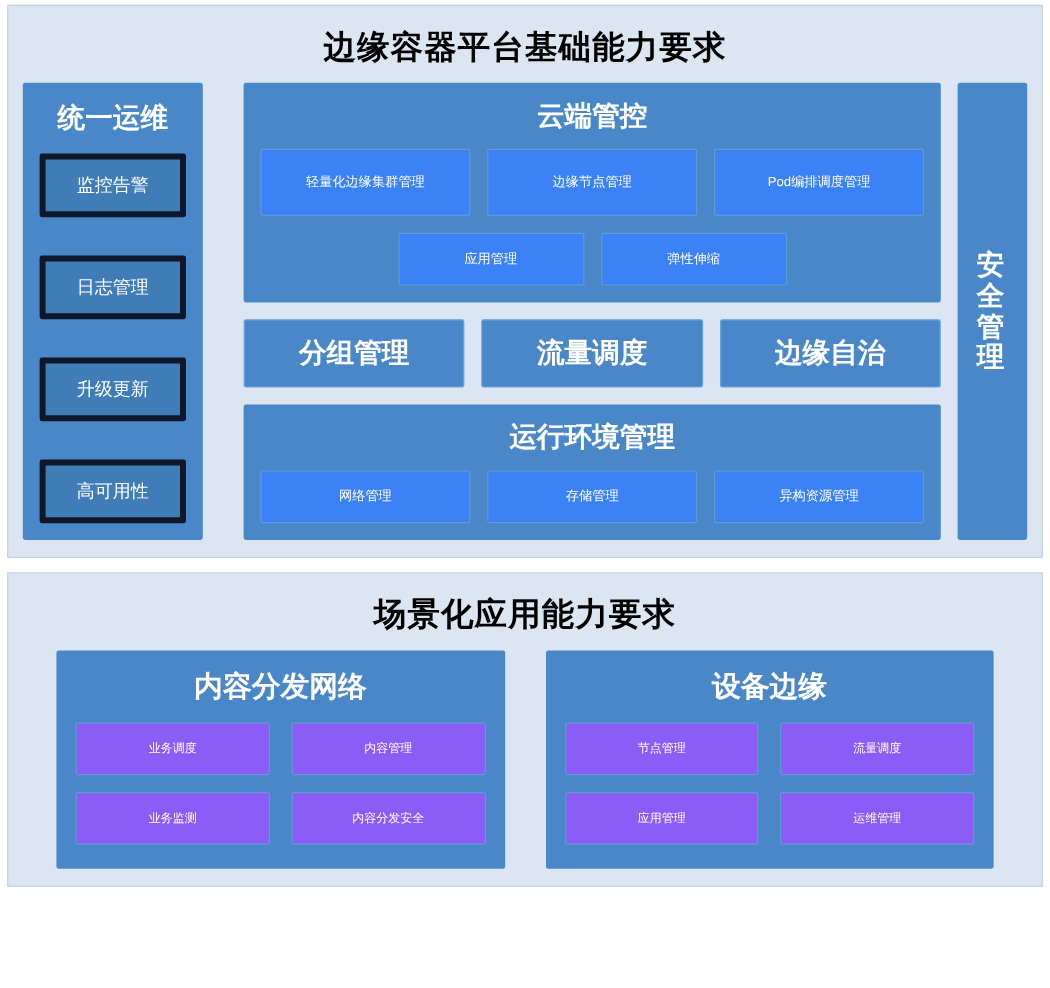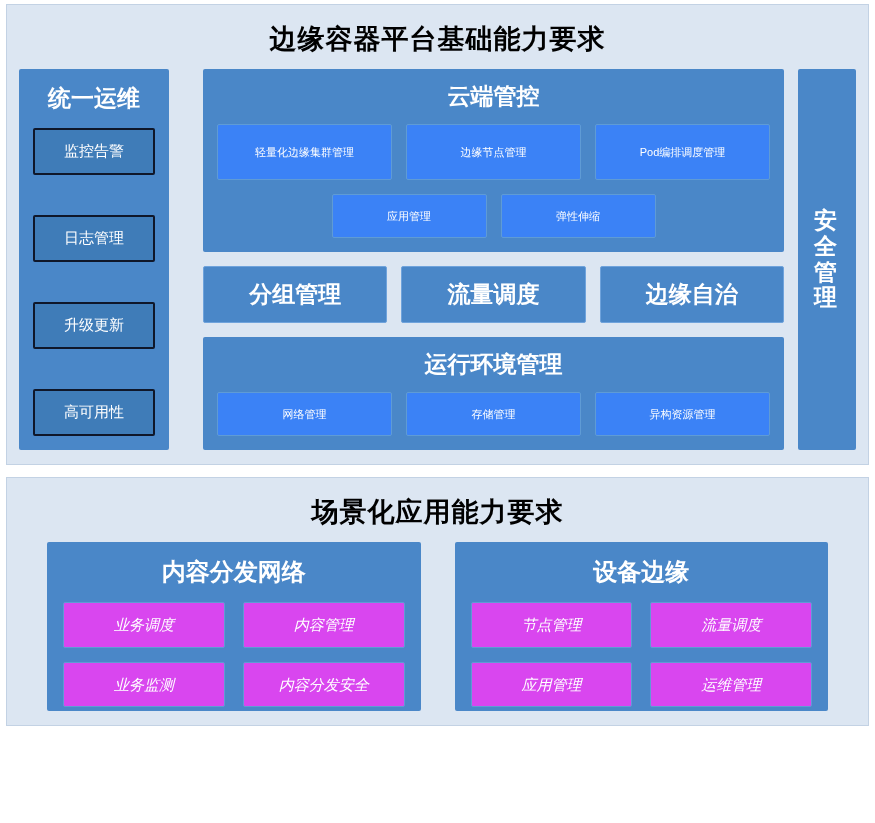--- a/index.html
+++ b/index.html
@@ -64,21 +64,21 @@
   }
   .ops-items {
     display: flex;
     flex-direction: column;
     justify-content: space-between;
     flex: 1;
     gap: 16px;
   }
   .ops-item {
     background: #3f7cb8;
-    border: 2px solid #0f172a;
+    border: 5px solid #0f172a;
     border-radius: 2px;
     text-align: center;
     font-size: 15px;
     padding: 12px 4px;
   }
 
   .col-center {
     flex: 1;
     display: flex;
     flex-direction: column;
@@ -158,47 +158,46 @@
   .bottom-body {
     display: flex;
     gap: 34px;
     padding: 0 28px;
   }
   .scene-box {
     flex: 1;
     background: #4a87c8;
     border-radius: 2px;
     box-sizing: border-box;
-    padding: 8px 16px 4px 16px;
+    padding: 8px 16px 20px 16px;
   }
   .scene-title {
     text-align: center;
     font-size: 24px;
     font-weight: bold;
     margin: 6px 0 14px 0;
   }
   .scene-grid {
     display: grid;
     grid-template-columns: 1fr 1fr;
     gap: 14px 18px;
   }
   .scene-tile {
-    background: #d946ef;
+    background: #8b5cf6;
     border: 1px solid #5f9bd5;
     border-radius: 2px;
     text-align: center;
-    font-size: 15px;
+    font-size: 10px;
     padding: 12px 6px;
     min-height: 44px;
     box-sizing: border-box;
     display: flex;
     align-items: center;
     justify-content: center;
     line-height: 1.3;
-    font-style: italic;
   }
 </style>
 </head>
 <body>
 
 <div class="page">
 
   <section class="panel">
     <div class="panel-title">边缘容器平台基础能力要求</div>
 

